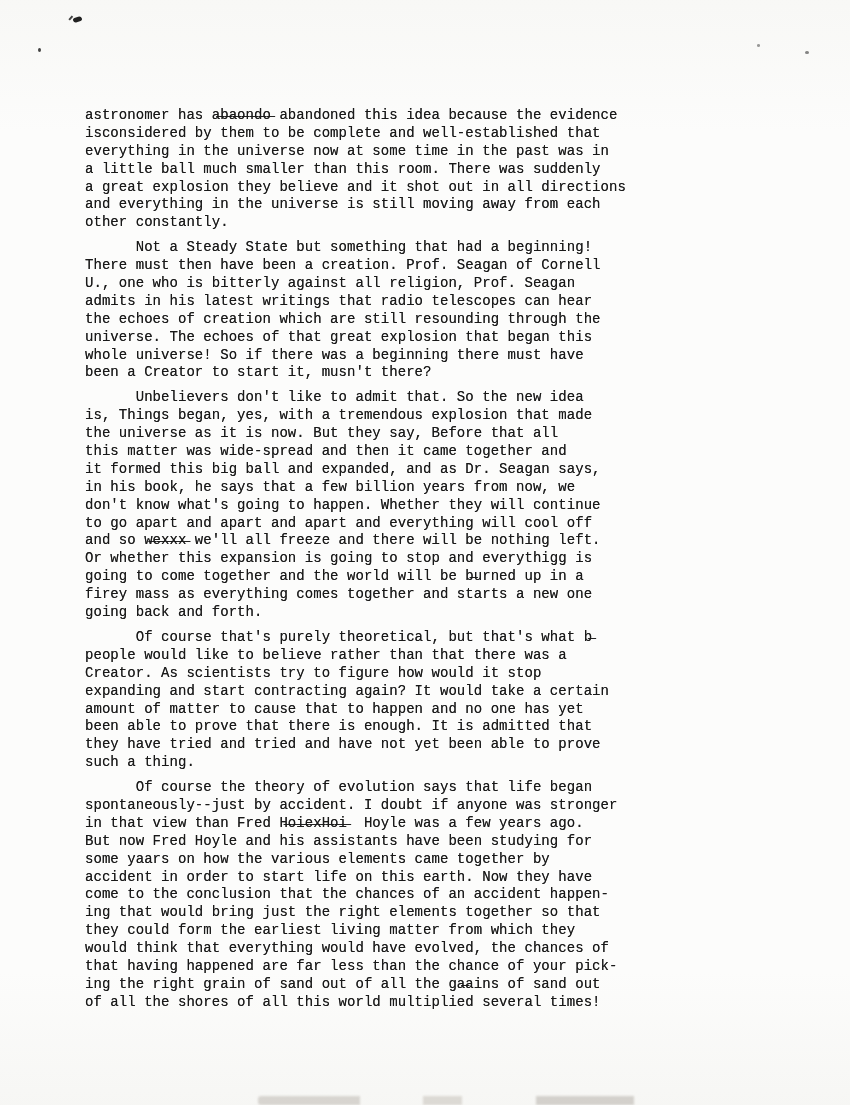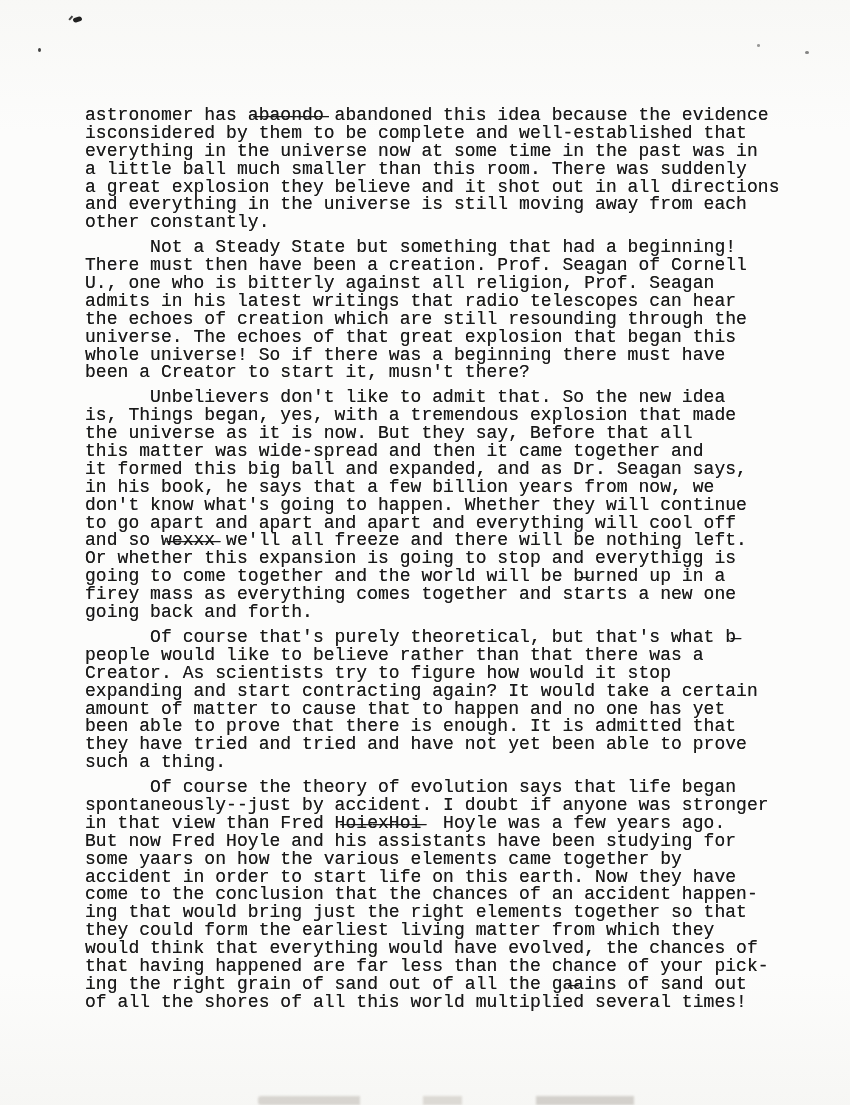--- a/index.html
+++ b/index.html
@@ -27,21 +27,21 @@
     white-space: pre;
   }
   .h-left   { position: absolute; left: 110px; }
   .h-center { position: absolute; left: 389px; }
   .h-right  { position: absolute; left: 662px; }
   .body-text {
     position: absolute;
     top: 107px;
     left: 85px;
     width: 730px;
-    font-size: 18px;
+    font-size: 14px;
     line-height: 17.9px;
     letter-spacing: 0.05px;
     white-space: pre;
     text-shadow: 0 0 0.5px rgba(20,20,20,0.7);
   }
   .paragraph { margin: 0; }
   .paragraph + .paragraph { margin-top: 7px; }
   .line { height: 17.9px; }
   .speck { position: absolute; background: #222; border-radius: 50%; }
   .speck-1 { left: 73px; top: 17px; width: 9px; height: 5px; border-radius: 2px 3px 2px 3px; transform: rotate(-18deg); }

